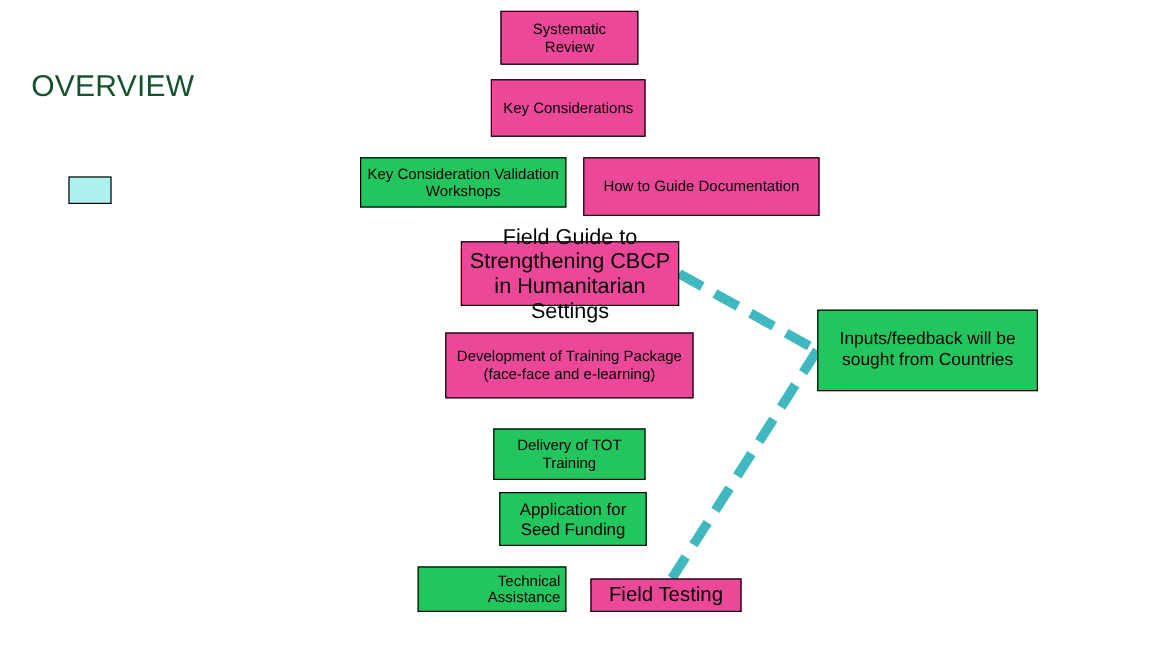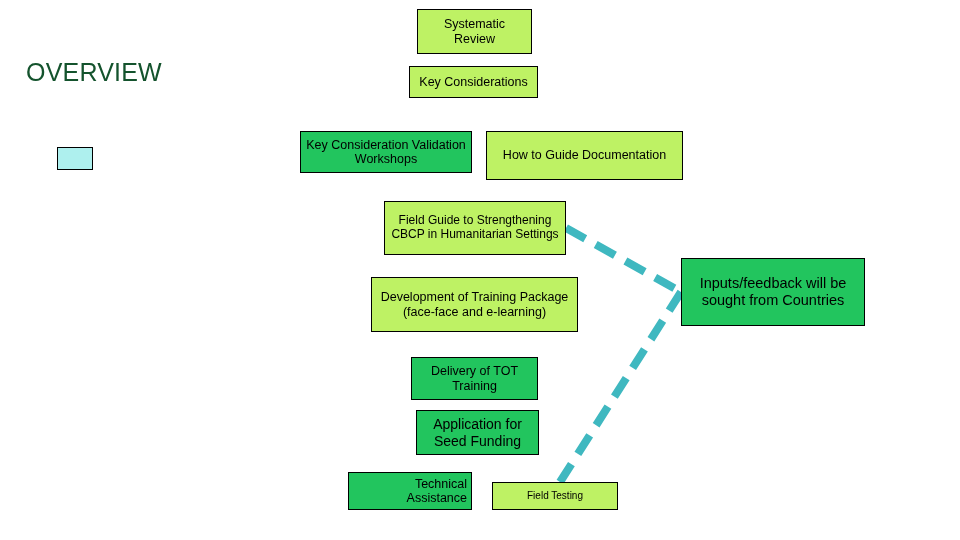--- a/index.html
+++ b/index.html
@@ -24,21 +24,21 @@
     position: absolute;
     box-sizing: border-box;
     display: flex;
     align-items: center;
     justify-content: center;
     text-align: center;
     line-height: 1.15;
     color: #000000;
   }
   .plain-box {
-    background: #bef264;
+    background: #ec4899;
     border: 1px solid #000000;
   }
   .teal-box {
     background: #22c55e;
     border: 1px solid #000000;
   }
   .box span {
     display: block;
     padding: 0 4px;
   }
@@ -89,33 +89,33 @@
 
   <svg id="connectors" viewBox="0 0 960 540">
     <line x1="566" y1="228" x2="681" y2="292" stroke="#3fb8c0" stroke-width="8" stroke-dasharray="22 12" stroke-linecap="butt"></line>
     <line x1="681" y1="292" x2="560" y2="482" stroke="#3fb8c0" stroke-width="8" stroke-dasharray="22 12" stroke-linecap="butt"></line>
   </svg>
 
   <div class="box plain-box" style="left:417px; top:9px; width:115px; height:45px; font-size:12.5px;">
     <span>Systematic Review</span>
   </div>
 
-  <div class="box plain-box" style="left:409px; top:66px; width:129px; height:32px; font-size:12.5px;">
+  <div class="box plain-box" style="left:409px; top:66px; width:129px; height:48px; font-size:12.5px;">
     <span>Key Considerations</span>
   </div>
 
   <div class="box teal-box" style="left:300px; top:131px; width:172px; height:42px; font-size:12.5px;">
     <span>Key Consideration Validation Workshops</span>
   </div>
 
   <div class="box plain-box" style="left:486px; top:131px; width:197px; height:49px; font-size:12.5px;">
     <span>How to Guide Documentation</span>
   </div>
 
-  <div class="box plain-box" style="left:384px; top:201px; width:182px; height:54px; font-size:12px;">
+  <div class="box plain-box" style="left:384px; top:201px; width:182px; height:54px; font-size:18px;">
     <span>Field Guide to Strengthening CBCP in Humanitarian Settings</span>
   </div>
 
   <div class="box plain-box" style="left:371px; top:277px; width:207px; height:55px; font-size:12.5px;text-align:center;">
     <span>Development of Training Package (face-face and e-learning)</span>
   </div>
 
   <div class="box teal-box" style="left:681px; top:258px; width:184px; height:68px; font-size:14.5px;justify-content:flex-end;">
     <span>Inputs/feedback will be sought from Countries</span>
   </div>
@@ -125,17 +125,17 @@
   </div>
 
   <div class="box teal-box" style="left:416px; top:410px; width:123px; height:45px; font-size:14px;">
     <span>Application for Seed Funding</span>
   </div>
 
   <div class="box teal-box" style="left:348px; top:472px; width:124px; height:38px; font-size:12.5px;text-align:right;">
     <span>Technical Assistance</span>
   </div>
 
-  <div class="box plain-box" style="left:492px; top:482px; width:126px; height:28px; font-size:10px;">
+  <div class="box plain-box" style="left:492px; top:482px; width:126px; height:28px; font-size:17px;">
     <span>Field Testing</span>
   </div>
 
 </div>
 
 </body></html>

